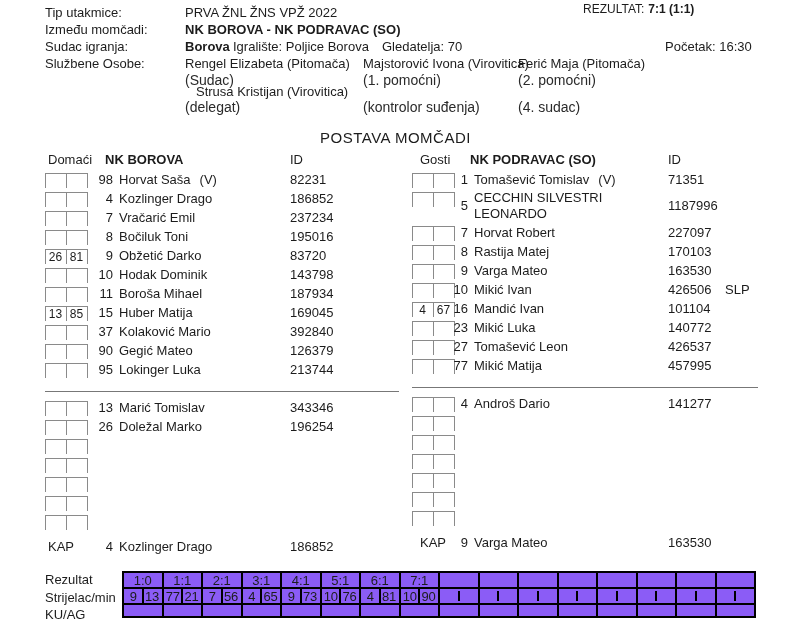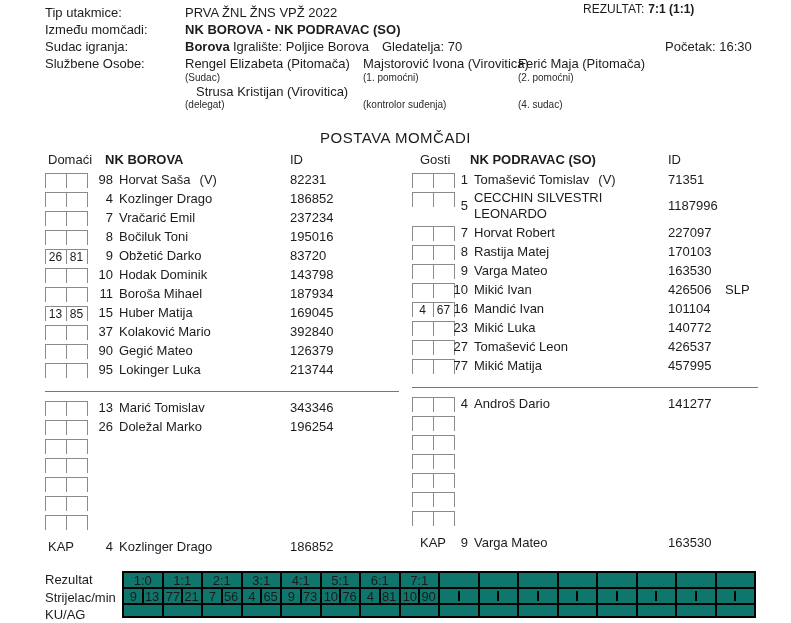--- a/index.html
+++ b/index.html
@@ -1,21 +1,21 @@
 <!DOCTYPE html>
 <html><head>
 <meta charset="utf-8">
 <style>
   *{margin:0;padding:0;box-sizing:border-box}
   html,body{width:791px;height:623px;background:#fff;color:#1c1c1c;
     font-family:"Liberation Sans","DejaVu Sans",sans-serif;position:relative;overflow:hidden}
   .abs{position:absolute}
   .b{font-weight:bold}
   .fs13{font-size:13px}
-  .fs10{font-size:10px;color:#2a2a2a}
+  .fs10{font-size:14px;color:#2a2a2a}
 
   
   #rezultat-line{left:583px;top:2px;font-size:12px}
   #rezultat-line .b{margin-left:4px}
 
   
   #lineup-title{left:0;top:129px;width:791px;text-align:center;font-size:15px;letter-spacing:.5px}
 
   
   .roster{position:absolute;top:152px;font-size:13px}
@@ -50,21 +50,21 @@
 
   .kaprow{position:relative;height:19px;margin-top:6px}
   .kaplabel{position:absolute;top:1px}
   #home-roster .kaplabel{left:3px}
   #away-roster .kaplabel{left:8px}
 
   
   #result-block{position:absolute;left:45px;top:571px;font-size:13px}
   .rtlabel{position:absolute;left:0}
   #rt-label-rezultat{top:1px} #rt-label-strijelac{top:19px} #rt-label-kuag{top:36px}
-  #rt-table{position:absolute;left:77px;top:0;width:634px;border:2px solid #000;background:#0f766e}
+  #rt-table{position:absolute;left:77px;top:0;width:634px;border:2px solid #000;background:#8b5cf6}
   .rtrow{display:flex}
   #rt-row-results{height:16px;border-bottom:2px solid #000}
   .rcell{flex:1;border-right:2px solid #000;text-align:center;line-height:15px}
   .rcell:last-child{border-right:none}
   #rt-row-scorers{height:16px;border-bottom:2px solid #000}
   .sgroup{flex:1;position:relative;display:flex;border-right:2px solid #000}
   .sgroup:last-child{border-right:none}
   .shalf{flex:1;text-align:center;line-height:15px}
   .mid{position:absolute;left:50%;top:14%;height:72%;width:2px;background:#000;transform:translateX(-50%)}
   .mid.full{top:0;height:100%}

